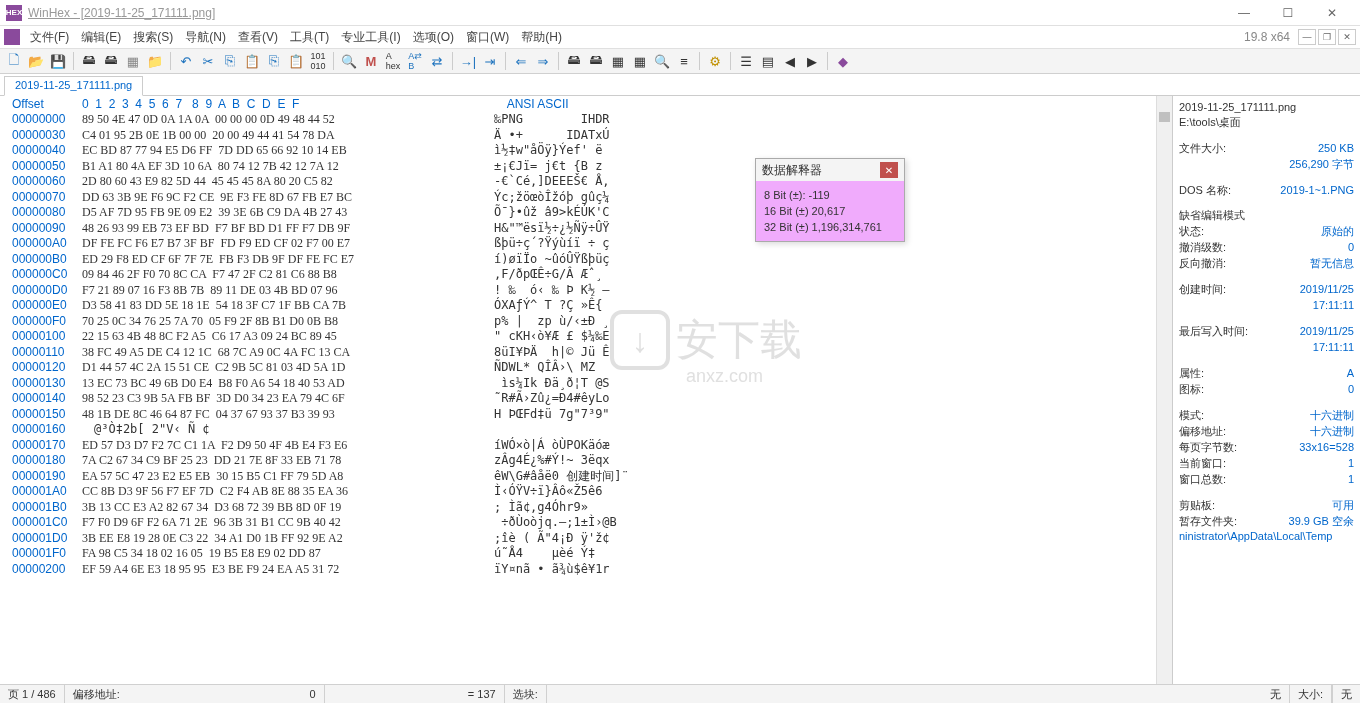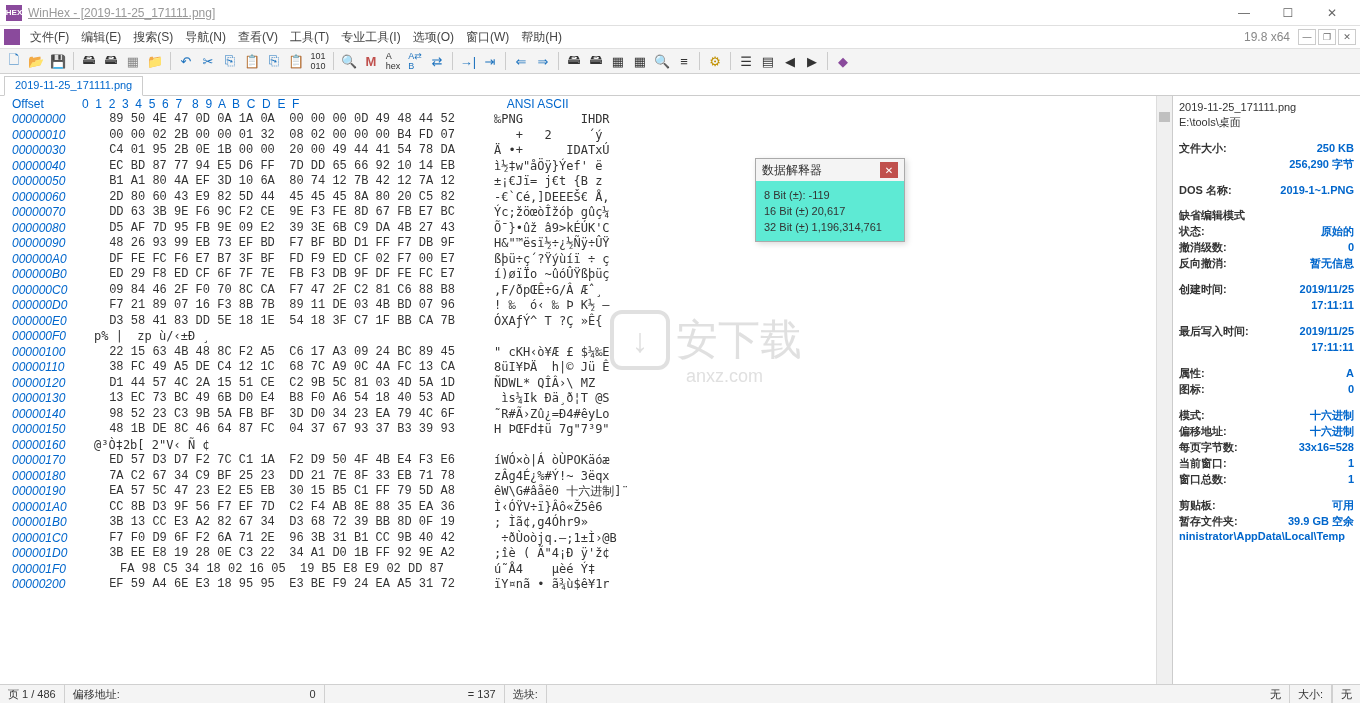--- a/index.html
+++ b/index.html
@@ -20,35 +20,35 @@
 .tabstrip { height:22px; background:#fff; border-bottom:1px solid #ccc; display:flex; align-items:flex-end; padding-left:4px; }
 .tab { height:20px; padding:2px 10px; border:1px solid #ccc; border-bottom:1px solid #fff; background:#fff; position:relative; top:1px; font-size:11px; color:#0066cc; }
 .main { display:flex; height:588px; }
 .hexpane { flex:1; overflow:hidden; font-family:Consolas,monospace; font-size:12px; position:relative; }
 .hexhdr { display:flex; color:#0066cc; padding:1px 0; }
 .hexhdr .offlbl { width:82px; padding-left:12px; }
 .hexhdr .hexcols { width:400px; letter-spacing:0; white-space:pre; }
 .hexhdr .asciilbl { padding-left:12px; white-space:pre; }
 .hexrows { }
 .hexrow { display:flex; line-height:15.5px; }
-.hexrow .off { width:82px; color:#0066cc; padding-left:12px;font-style:italic; }
-.hexrow .hx { width:400px; color:#333; white-space:pre; font-family:Liberation Mono, monospace;text-align:center; }
+.hexrow .off { width:82px; color:#0066cc; padding-left:12px; }
+.hexrow .hx { width:400px; color:#333; white-space:pre; font-family:Liberation Serif, serif; }
 .hexrow .asc { padding-left:12px; color:#333; white-space:pre; font-family:Consolas,monospace; }
 .scroll { position:absolute; right:0; top:0; bottom:0; width:16px; background:#f0f0f0; border-left:1px solid #ddd; }
 .scroll .thumb { position:absolute; top:16px; left:2px; right:2px; height:10px; background:#c0c0c0; }
-.interpreter { position:absolute; left:755px; top:158px; width:150px; background:#5eead4; border:1px solid #aaa; box-shadow:2px 2px 6px rgba(0,0,0,.15); z-index:5; }
+.interpreter { position:absolute; left:755px; top:158px; width:150px; background:#f0abfc; border:1px solid #aaa; box-shadow:2px 2px 6px rgba(0,0,0,.15); z-index:5; }
 .interpreter .ihdr { height:22px; background:#f4f4f4; display:flex; align-items:center; padding:0 6px; justify-content:space-between; }
 .interpreter .ihdr .cls { width:18px; height:16px; background:#c0504d; color:#fff; display:flex; align-items:center; justify-content:center; font-size:10px; }
 .interpreter .ibody { padding:6px 8px; font-size:11px; line-height:16px; }
 .watermark { position:absolute; left:610px; top:310px; color:#e0e0e0; font-size:42px; z-index:2; display:flex; align-items:center; gap:6px; pointer-events:none; }
 .watermark .wm-icon { width:60px; height:60px; border:4px solid #e0e0e0; border-radius:12px; display:flex; align-items:center; justify-content:center; font-size:34px; }
 .watermark .wm-sub { position:absolute; top:56px; left:76px; font-size:18px; color:#e0e0e0; }
 .sidepane { width:188px; border-left:1px solid #ccc; background:#fff; padding:4px 6px; font-size:11px; overflow:hidden; }
 .sidepane .fn { color:#333; line-height:15px; }
-.sidepane .grp { margin-top:10px;font-weight:bold; }
+.sidepane .grp { margin-top:10px; }
 .sidepane .row { display:flex; justify-content:space-between; line-height:16px; }
 .sidepane .row .v { color:#0066cc; text-align:right; }
 .statusbar { height:19px; background:#f4f4f4; border-top:1px solid #d0d0d0; display:flex; align-items:center; font-size:11px; }
 .statusbar .sc { padding:0 8px; border-right:1px solid #d0d0d0; height:100%; display:flex; align-items:center; }
 .statusbar .sc.r { margin-left:auto; border-right:none; border-left:1px solid #d0d0d0; }
 .statusbar .fill { flex:1; }
 </style>
 </head>
 <body>
 
@@ -139,25 +139,20 @@
       <div class="hexcols">0  1  2  3  4  5  6  7   8  9  A  B  C  D  E  F</div>
       <div class="asciilbl">    ANSI ASCII</div>
     </div>
     <div class="hexrows" id="hexrows">
         <div class="hexrow">
           <div class="off">00000000</div>
           <div class="hx">89 50 4E 47 0D 0A 1A 0A  00 00 00 0D 49 48 44 52</div>
           <div class="asc">‰PNG        IHDR</div>
         </div>
         <div class="hexrow">
-          <div class="off">00000010</div>
-          <div class="hx">00 00 02 2B 00 00 01 32  08 02 00 00 00 B4 FD 07</div>
-          <div class="asc">   +   2     ´ý</div>
-        </div>
-        <div class="hexrow">
           <div class="off">00000030</div>
           <div class="hx">C4 01 95 2B 0E 1B 00 00  20 00 49 44 41 54 78 DA</div>
           <div class="asc">Ä •+      IDATxÚ</div>
         </div>
         <div class="hexrow">
           <div class="off">00000040</div>
           <div class="hx">EC BD 87 77 94 E5 D6 FF  7D DD 65 66 92 10 14 EB</div>
           <div class="asc">ì½‡w"åÖÿ}Ýef' ë</div>
         </div>
         <div class="hexrow">
@@ -205,20 +200,21 @@
           <div class="hx">F7 21 89 07 16 F3 8B 7B  89 11 DE 03 4B BD 07 96</div>
           <div class="asc">! ‰  ó‹ ‰ Þ K½ –</div>
         </div>
         <div class="hexrow">
           <div class="off">000000E0</div>
           <div class="hx">D3 58 41 83 DD 5E 18 1E  54 18 3F C7 1F BB CA 7B</div>
           <div class="asc">ÓXAƒÝ^ T ?Ç »Ê{</div>
         </div>
         <div class="hexrow">
           <div class="off">000000F0</div>
+          <div class="hx">70 25 0C 34 76 25 7A 70  05 F9 2F 8B B1 D0 0B B8</div>
           <div class="asc">p% |  zp ù/‹±Ð ¸</div>
         </div>
         <div class="hexrow">
           <div class="off">00000100</div>
           <div class="hx">22 15 63 4B 48 8C F2 A5  C6 17 A3 09 24 BC 89 45</div>
           <div class="asc">" cKH‹ò¥Æ £ $¼‰E</div>
         </div>
         <div class="hexrow">
           <div class="off">00000110</div>
           <div class="hx">38 FC 49 A5 DE C4 12 1C  68 7C A9 0C 4A FC 13 CA</div>
@@ -254,21 +250,21 @@
           <div class="asc">íWÓ×ò|Á òÙPOKäóæ</div>
         </div>
         <div class="hexrow">
           <div class="off">00000180</div>
           <div class="hx">7A C2 67 34 C9 BF 25 23  DD 21 7E 8F 33 EB 71 78</div>
           <div class="asc">zÂg4É¿%#Ý!~ 3ëqx</div>
         </div>
         <div class="hexrow">
           <div class="off">00000190</div>
           <div class="hx">EA 57 5C 47 23 E2 E5 EB  30 15 B5 C1 FF 79 5D A8</div>
-          <div class="asc">êW\G#âåë0 十六进制]¨</div>
+          <div class="asc">êW\G#âåë0 创建时间]¨</div>
         </div>
         <div class="hexrow">
           <div class="off">000001A0</div>
           <div class="hx">CC 8B D3 9F 56 F7 EF 7D  C2 F4 AB 8E 88 35 EA 36</div>
           <div class="asc">Ì‹ÓŸV÷ï}Âô«Ž5ê6</div>
         </div>
         <div class="hexrow">
           <div class="off">000001B0</div>
           <div class="hx">3B 13 CC E3 A2 82 67 34  D3 68 72 39 BB 8D 0F 19</div>
           <div class="asc">; Ìã¢‚g4Óhr9» </div>

